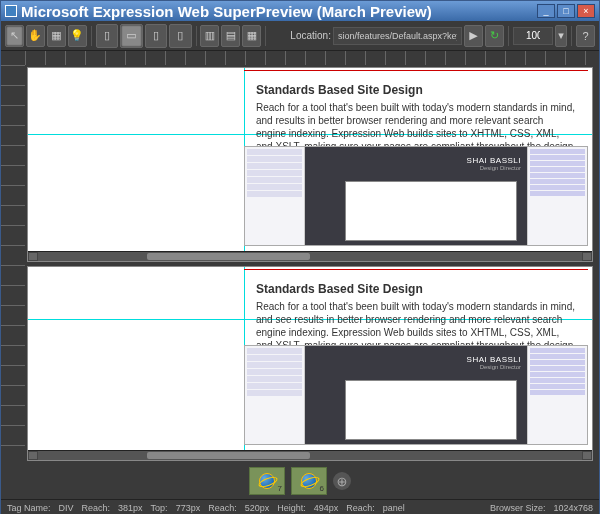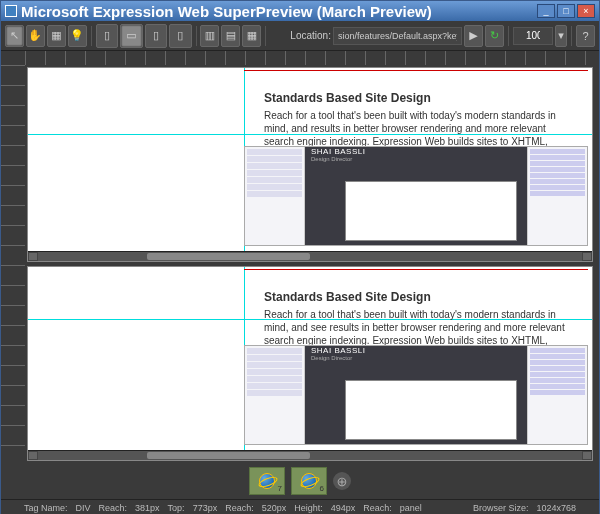--- a/index.html
+++ b/index.html
@@ -60,36 +60,36 @@
   color: #999; font-size: 7px; position: relative;
 }
 .pages { flex: 1; display: flex; flex-direction: column; padding: 2px 6px 2px 2px; gap: 4px; }
 .page {
   flex: 1; background: #fff; border: 1px solid #888; position: relative; overflow: hidden;
   display: flex; flex-direction: column;
 }
 .pagewrap { flex: 1; position: relative; overflow: hidden; }
 .content-area {
   position: absolute; left: 216px; top: 2px; right: 4px;
-  border-top: 1px solid #c00; padding: 20px;
+  border-top: 1px solid #c00; padding: 12px;
 }
 .content-area h3 { font-size: 12px; color: #333; margin-bottom: 4px; font-weight: bold; }
 .content-area p { font-size: 10px; color: #333; line-height: 1.3; }
 .guide-h { position: absolute; left: 0; right: 0; height: 1px; background: #0dd; }
 .guide-v { position: absolute; top: 0; bottom: 0; width: 1px; background: #0dd; }
 .preview-thumb {
   position: absolute; left: 216px; top: 78px; right: 4px; height: 100px;
   background: #e8e8f0; border: 1px solid #aaa; display: flex; font-size: 6px;
 }
 .preview-thumb .pv-left {
   width: 60px; background: #f4f4f8; border-right: 1px solid #ccc; padding: 2px;
 }
 .preview-thumb .pv-left div { height: 6px; margin-bottom: 1px; background: #dde; }
 .preview-thumb .pv-mid {
-  flex: 1; background: #3a3a42; color: #ddd; padding: 0 6px 2px; position: relative;
+  flex: 1; background: #3a3a42; color: #ddd; padding: 9px 6px 2px; position: relative; text-align: right;
 }
 .preview-thumb .pv-mid .pv-title { color: #fff; font-size: 8px; letter-spacing: 0.5px; }
 .preview-thumb .pv-mid .pv-overlay {
   position: absolute; left: 40px; top: 34px; right: 10px; bottom: 4px;
   background: #fff; border: 1px solid #888; padding: 2px; color: #333;
 }
 .preview-thumb .pv-right {
   width: 60px; background: #f4f4f8; border-left: 1px solid #ccc; padding: 2px;
 }
 .preview-thumb .pv-right div { height: 5px; margin-bottom: 1px; background: #cce; }
@@ -121,21 +121,21 @@
 .tab-num {
   position: absolute; bottom: 1px; right: 2px; font-size: 8px; color: #333;
 }
 .add-browser {
   width: 18px; height: 18px; background: #555; border-radius: 50%;
   color: #aaa; font-size: 13px; display: flex; align-items: center;
   justify-content: center; cursor: pointer;
 }
 .statusbar {
   height: 16px; background: #3a3a3a; color: #bbb; font-size: 9px;
-  display: flex; align-items: center; padding: 0 23px; gap: 8px;
+  display: flex; align-items: center; padding: 0 6px; gap: 8px;
   border-top: 1px solid #222;
 }
 .statusbar .fill { flex: 1; }
 </style>
 </head>
 <body>
 
 <div class="window">
 
   <div class="titlebar">

